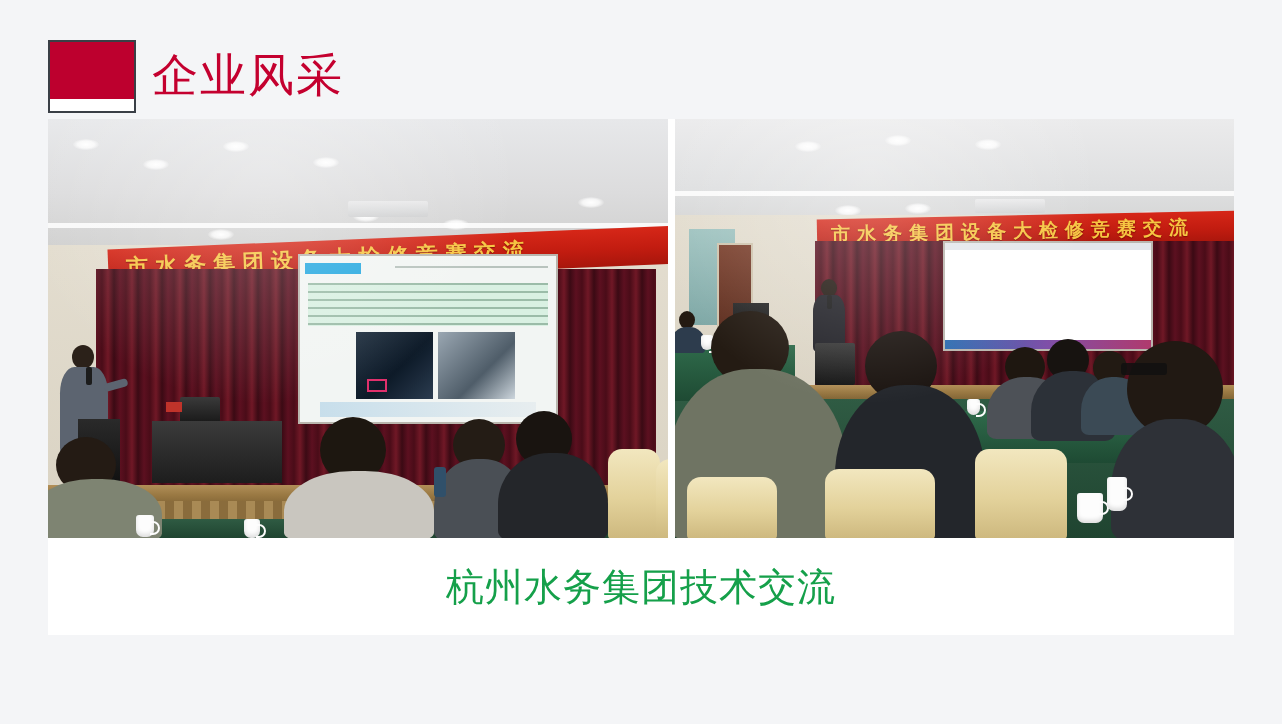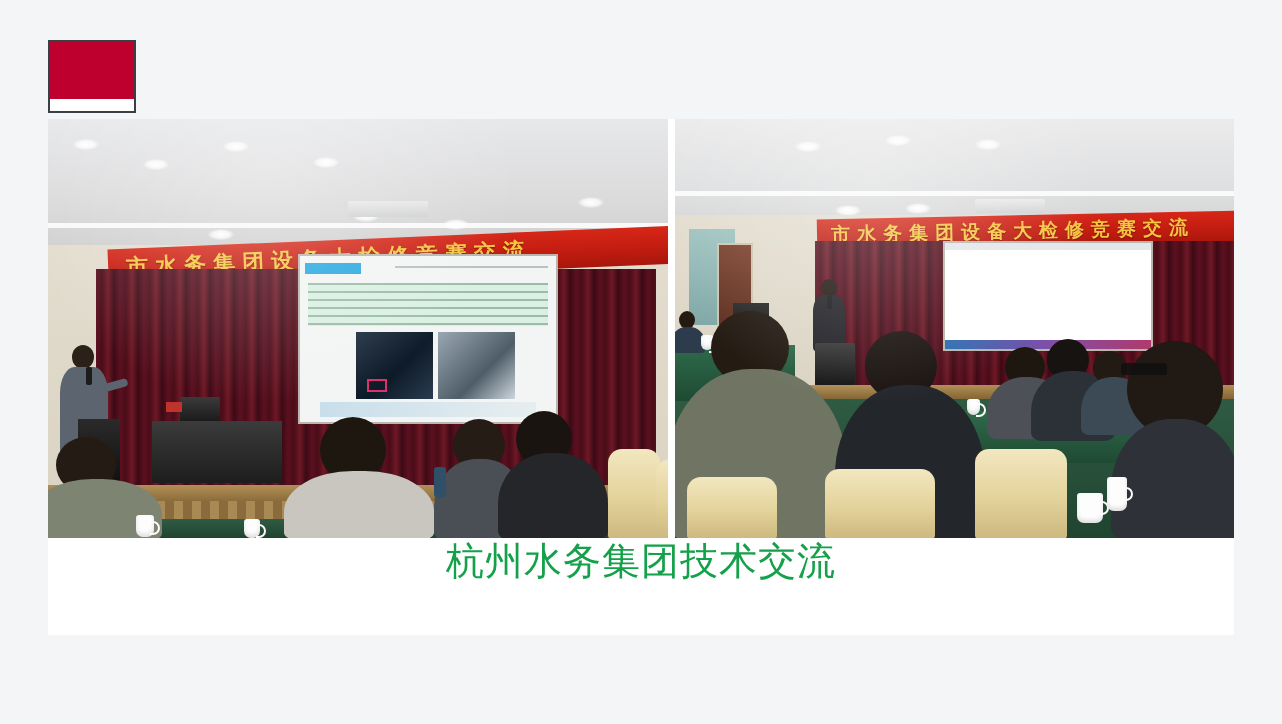--- a/index.html
+++ b/index.html
@@ -227,20 +227,21 @@
   }
 
   
   .caption-area {
     position: absolute;
     left: 0;
     top: 419px;
     width: 1186px;
     height: 97px;
     display: flex;
+    align-items: center;
     justify-content: center;
   }
   .caption-text {
     font-family: "Liberation Serif", "DejaVu Serif", serif;
     font-size: 38px;
     line-height: 46px;
     letter-spacing: 1px;
     color: #15a04a;
     white-space: nowrap;
   }
@@ -249,20 +250,21 @@
 <body>
 
 <div class="page">
 
   <div class="header">
 
     <div class="brand-mark">
       <div class="fill"></div>
     </div>
 
+    <div class="page-title">企业风采</div>
 
   </div>
 
   <div class="card">
 
     <div class="photo-row">
 
       <div class="photo left">
         <div class="scene">
 

